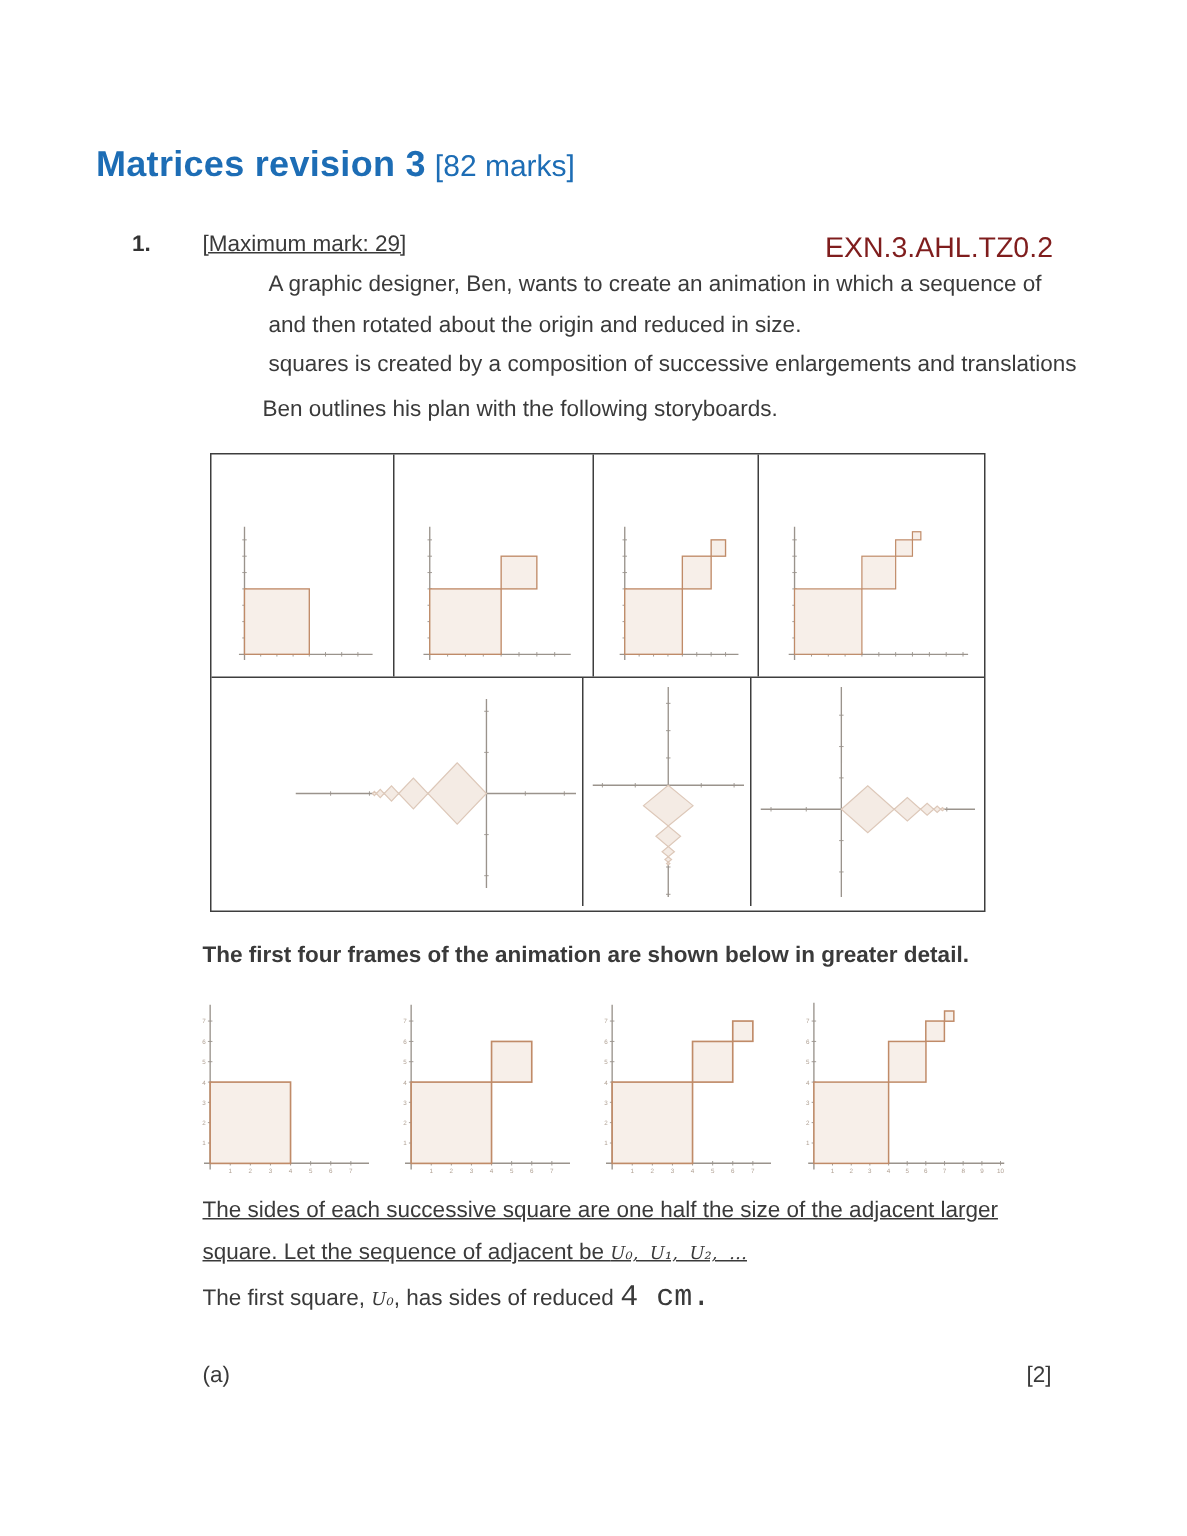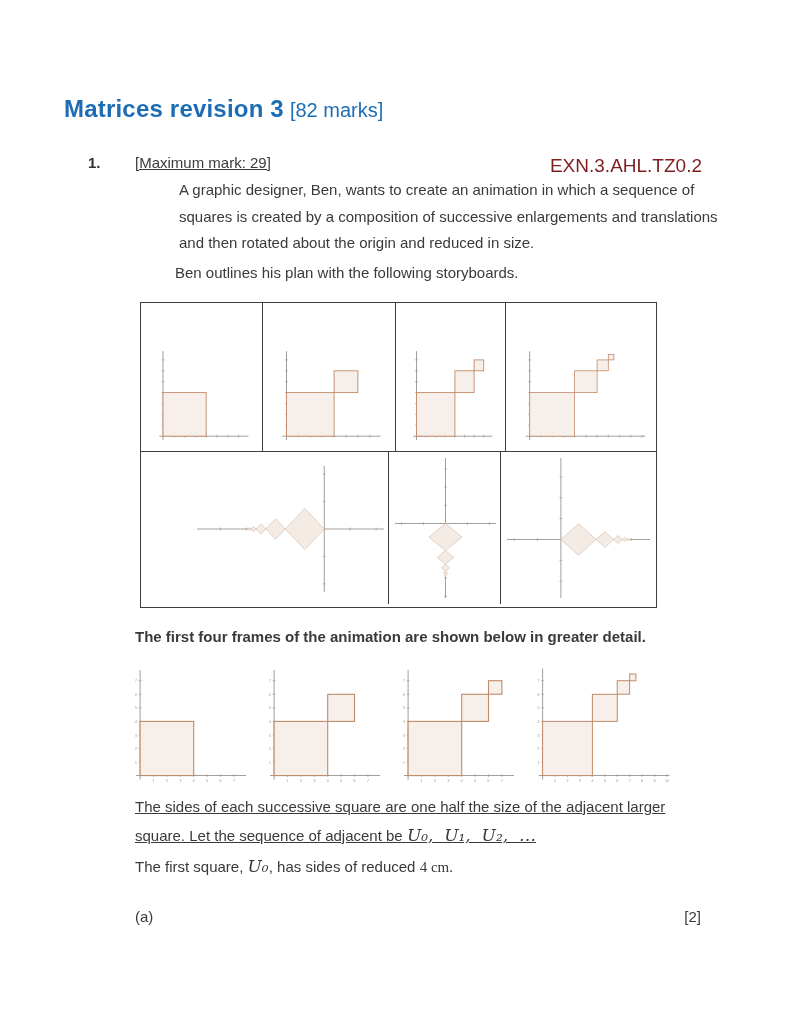--- a/index.html
+++ b/index.html
@@ -15,22 +15,22 @@
   .qheader { left:88px; top:154px; width:614px; height:20px; font-size:15px; }
   .qnum { position:absolute; left:0; top:0; font-weight:700; color:#333; }
   .qmax { position:absolute; left:47px; top:0; color:#3a3a3a;text-decoration:underline; }
   .qcode { position:absolute; right:0; top:1px; color:#7f1d1d; font-size:19px; }
   .para { font-size:15px; line-height:26.5px; color:#3a3a3a; white-space:nowrap; }
   .intro { left:135px; top:177px;margin-left:44px; }
   .cap1 { left:135px; top:260px;margin-left:40px; }
   .cap2 { left:135px; top:624px;font-weight:bold; }
   .sides { left:135px; top:793px; line-height:28px;text-decoration:underline; }
   .firstsq { left:135px; top:853px; }
-  .mi { font-family:"DejaVu Serif","DejaVu Sans",serif; font-style:italic; font-size:17px; white-space:pre; }
-  .mr { font-family:Liberation Serif, serif; font-style:normal; font-size:15px; white-space:pre; }
+  .mi { font-family:"DejaVu Serif","DejaVu Sans",serif; font-style:italic; font-size:12px; white-space:pre; }
+  .mr { font-family:Liberation Mono, monospace; font-style:normal; font-size:20px; white-space:pre; }
   
   .storyboard { left:140px; top:302px; width:517px; height:306px; border:1.5px solid #3e3e3e; }
   .sb-row { display:flex; }
   .sb-row.top { height:149px; border-bottom:1.5px solid #3e3e3e; }
   .sb-row.bottom { height:152px; }
   .sb-cell { position:relative; height:100%; }
   .sb-cell.bdr { border-right:1.5px solid #3e3e3e; }
   .t1 { width:122px; } .t2 { width:133px; } .t3 { width:110px; } .t4 { flex:1; }
   .b1 { width:248px; } .b2 { width:112px; } .b3 { flex:1; }
   .fig { position:absolute; }
@@ -55,22 +55,22 @@
   <h1 class="abs title"><span class="main">Matrices revision 3</span><span class="marks">[82 marks]</span></h1>
 
   <div class="abs qheader">
     <span class="qnum">1.</span>
     <span class="qmax">[Maximum mark: 29]</span>
     <span class="qcode">EXN.3.AHL.TZ0.2</span>
   </div>
 
   <div class="abs para intro">
     <div>A graphic designer, Ben, wants to create an animation in which a sequence of</div>
+    <div>and then rotated about the origin and reduced in size.</div>
     <div>squares is created by a composition of successive enlargements and translations</div>
-    <div>and then rotated about the origin and reduced in size.</div>
   </div>
 
   <div class="abs para cap1">Ben outlines his plan with the following storyboards.</div>
 
   <div class="abs storyboard">
     <div class="sb-row top">
       <div class="sb-cell t1 bdr">
           <div class="fig topfig"><svg width="108" height="134" xmlns="http://www.w3.org/2000/svg">
               <line x1="10.3" y1="124.2" x2="99.4" y2="124.2" stroke="#9a938c" stroke-width="0.9"></line>
               <line x1="14.0" y1="128.0" x2="14.0" y2="39.2" stroke="#9a938c" stroke-width="0.9"></line>

